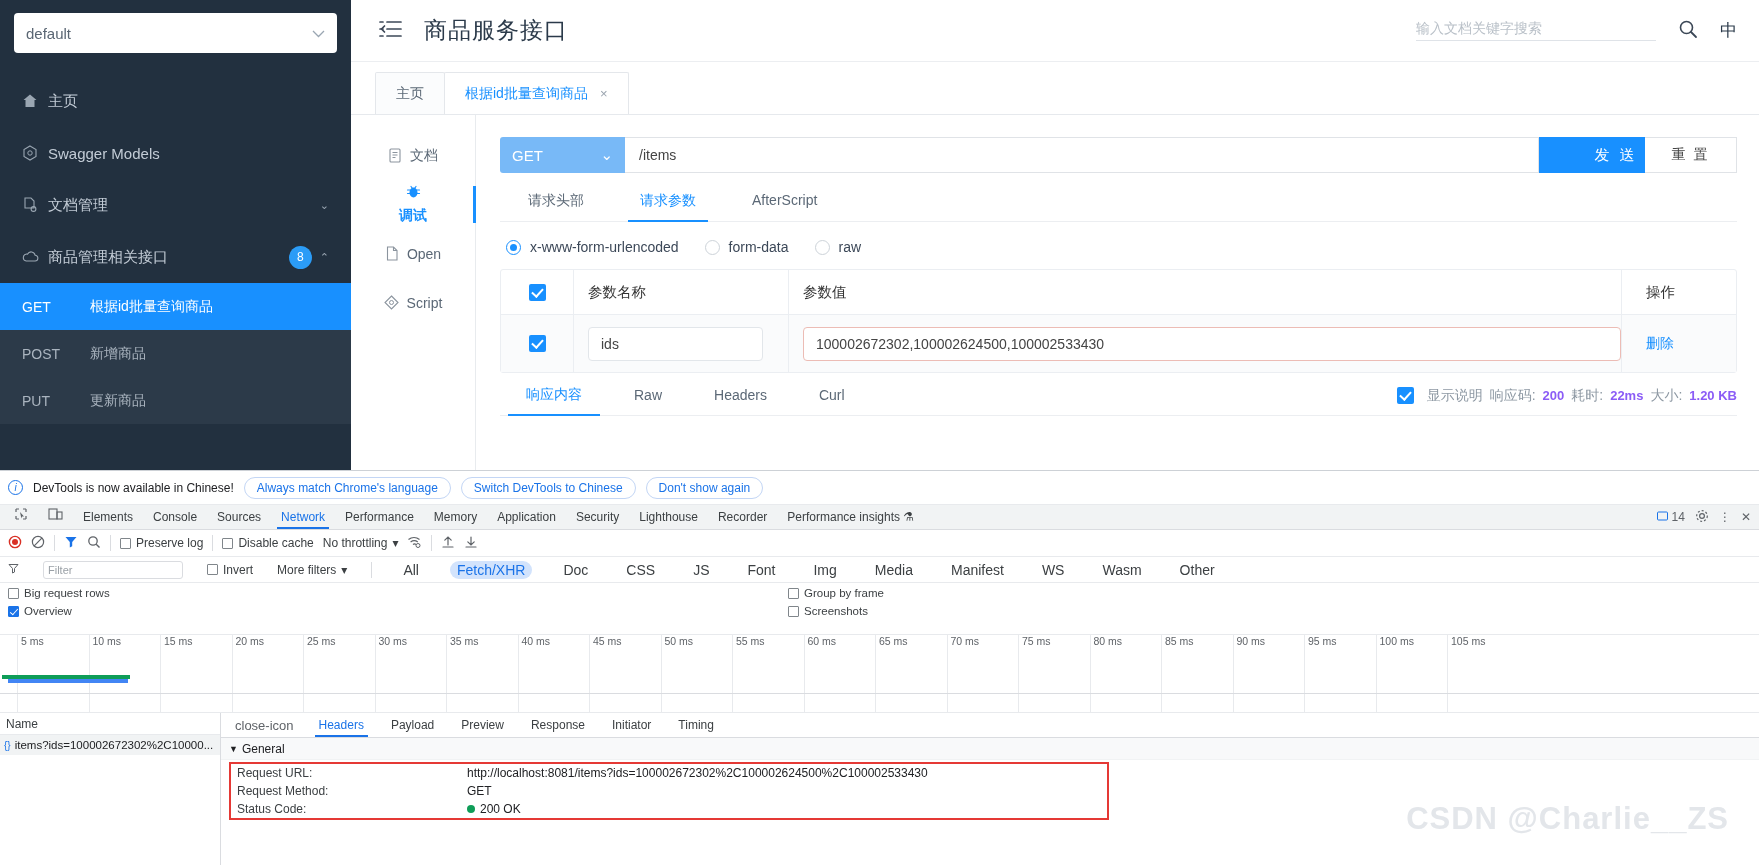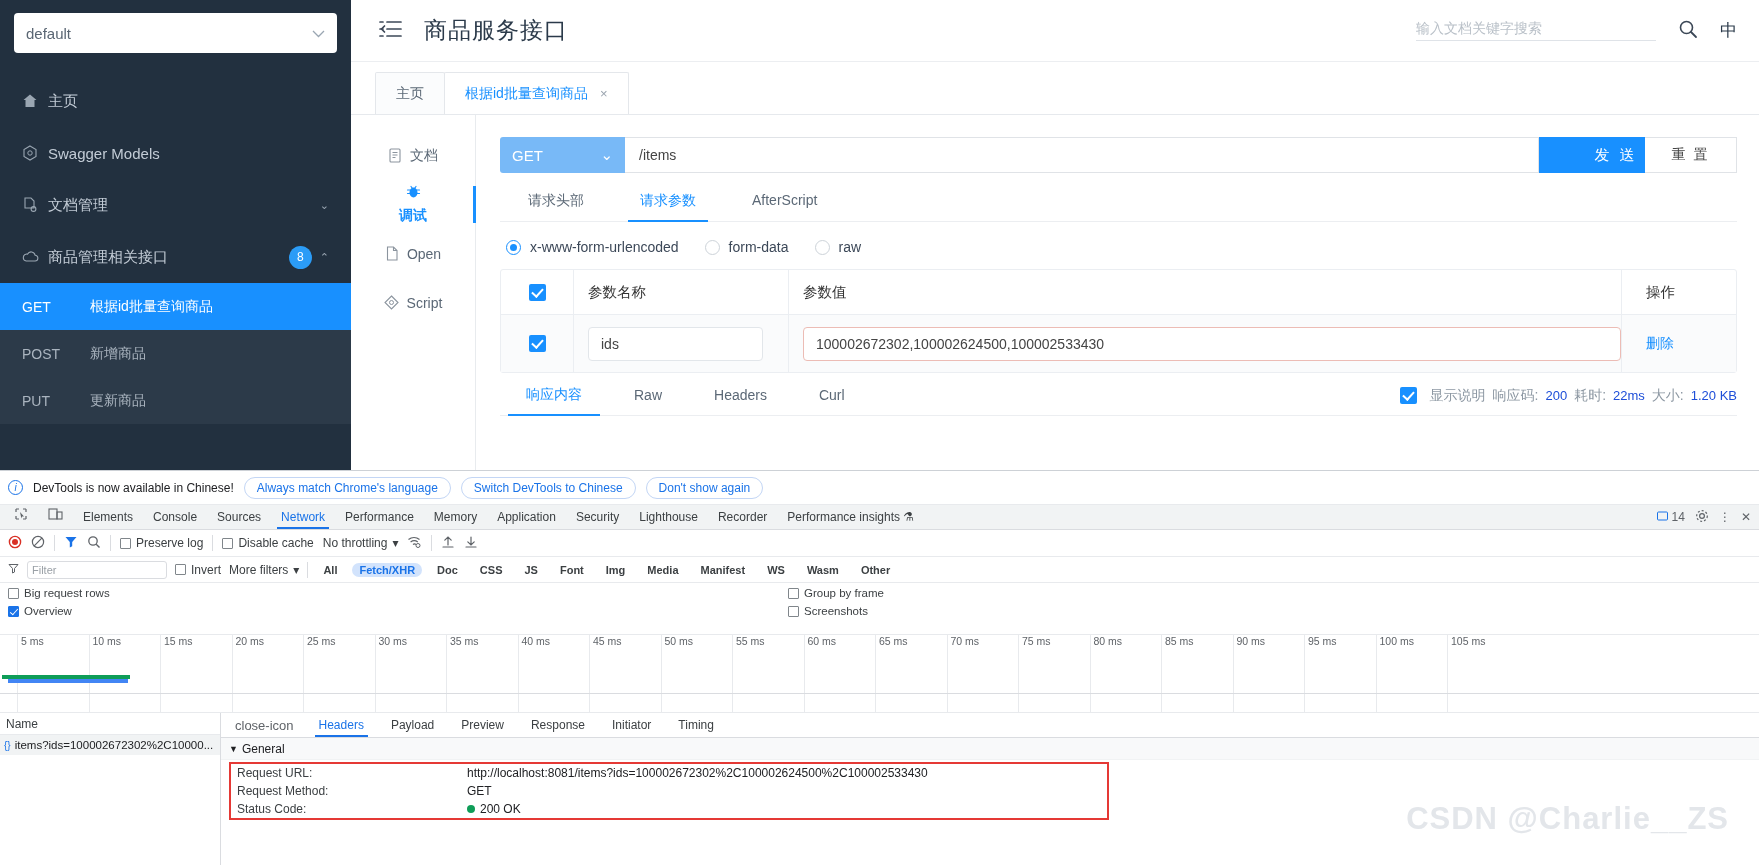--- a/index.html
+++ b/index.html
@@ -106,44 +106,44 @@
   .inp{ height:34px; border:1px solid #e2e6ea; border-radius:4px; display:flex; align-items:center; padding:0 12px; font-size:14px; color:#444; background:#fff;}
   .inp.name{ width:175px; }
   .inp.val{ width:100%; border-color:#ecbcb5; }
   .del-link{ color:#1890ff; font-size:14px; }
 
   .resprow{ display:flex; align-items:center; margin-top:13px; border-bottom:1px solid #eceef1; }
   .rtab{ padding:0 26px 11px 26px; font-size:14px; color:#5b6876; position:relative; }
   .rtab.active{ color:#1890ff; }
   .rtab.active:after{ content:""; position:absolute; left:8px; right:8px; bottom:-1px; height:2px; background:#1890ff; }
   .meta{ margin-left:auto; display:flex; align-items:center; gap:7px; padding-bottom:10px; font-size:14px; color:#8d98a3; }
-  .meta .v{ color:#1d4ed8; font-weight:normal; font-size:13px;}
+  .meta .v{ color:#8b5cf6; font-weight:bold; font-size:13px;}
   .meta .cb{ margin-right:6px; }
 
   
   #devtools{ position:absolute; left:0; top:470px; width:1759px; height:395px; background:#fff;
     border-top:1px solid #cdd1d6; font-size:12px; color:#202124; }
   .dt-notice{ height:34px; display:flex; align-items:center; gap:10px; padding:0 8px; background:#fff; border-bottom:1px solid #e8eaed;}
   .dt-notice .info{ width:15px;height:15px;border:1.3px solid #1a73e8;border-radius:50%;color:#1a73e8;
       display:flex;align-items:center;justify-content:center;font-size:10px; font-style:italic;}
   .pillbtn{ border:1px solid #c3d6f5; border-radius:12px; padding:3px 12px; color:#1a73e8; font-size:12px; background:#fff;}
   .dt-tabs{ height:25px; display:flex; align-items:center; background:#f1f3f4; border-bottom:1px solid #dadce0; padding-left:4px; }
   .dt-tab{ padding:0 10px; line-height:24px; color:#3c4043; font-size:12px; position:relative; }
   .dt-tab.active{ color:#1a73e8; }
   .dt-tab.active:after{ content:""; position:absolute; left:6px; right:6px; bottom:0; height:2px; background:#1a73e8; }
   .dt-tabs-right{ margin-left:auto; display:flex; align-items:center; gap:10px; padding-right:8px; color:#5f6368;}
   .dt-toolbar{ height:27px; display:flex; align-items:center; gap:9px; padding:0 8px; border-bottom:1px solid #e8eaed; background:#fff;}
   .divv{ width:1px; height:16px; background:#dadce0; }
   .chk{ width:11px;height:11px;border:1px solid #80868b;border-radius:1px; display:inline-block; background:#fff; vertical-align:-1px;}
   .chk.on{ background:#1a73e8; border-color:#1a73e8; position:relative;}
   .chk.on:after{ content:""; position:absolute; left:3px; top:0px; width:3px;height:7px;border:solid #fff;border-width:0 1.6px 1.6px 0; transform:rotate(42deg); }
   .cklabel{ display:inline-flex; align-items:center; gap:5px; color:#3c4043; }
-  .dt-filterbar{ height:26px; display:flex; align-items:center; gap:8px; padding:0 8px; border-bottom:1px solid #e8eaed; }
+  .dt-filterbar{ height:26px; display:flex; align-items:center; gap:24px; padding:0 8px; border-bottom:1px solid #e8eaed; }
   .filter-input{ width:140px; border:1px solid #dadce0; border-radius:3px; height:18px; font-size:11px; padding:0 4px; color:#9aa0a6; display:flex; align-items:center;}
-  .ftype{ padding:1px 7px; border-radius:9px; font-size:11px; color:#3c4043;font-weight:bold; }
+  .ftype{ padding:1px 7px; border-radius:9px; font-size:14px; color:#3c4043; }
   .ftype.on{ background:#d2e3fc; color:#1a73e8; }
   .dt-opts{ display:flex; padding:4px 8px 0 8px; font-size:11.5px; gap:0; border-bottom:1px solid #e8eaed; height:52px;}
   .optcol{ width:780px; display:flex; flex-direction:column; gap:6px;}
   .optcol2{ display:flex; flex-direction:column; gap:6px;}
 
   .overview{ height:78px; border-bottom:1px solid #e8eaed; position:relative; background:#fff;}
   .ovticks{ position:absolute; left:0; right:0; top:0; height:78px;}
   .ovtick{ position:absolute; top:0; bottom:0; border-left:1px solid #e8eaed; font-size:10.5px; color:#5f6368; padding-left:3px; }
   .ovbase{ position:absolute; left:0; right:0; bottom:18px; border-top:1px solid #dadce0;}
   .ovbar-green{ position:absolute; left:2px; top:40px; height:4px; background:#0f9d58; }

